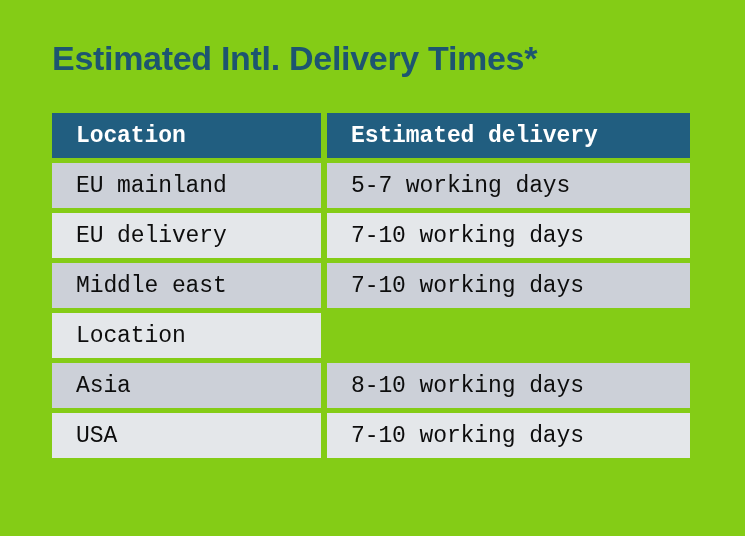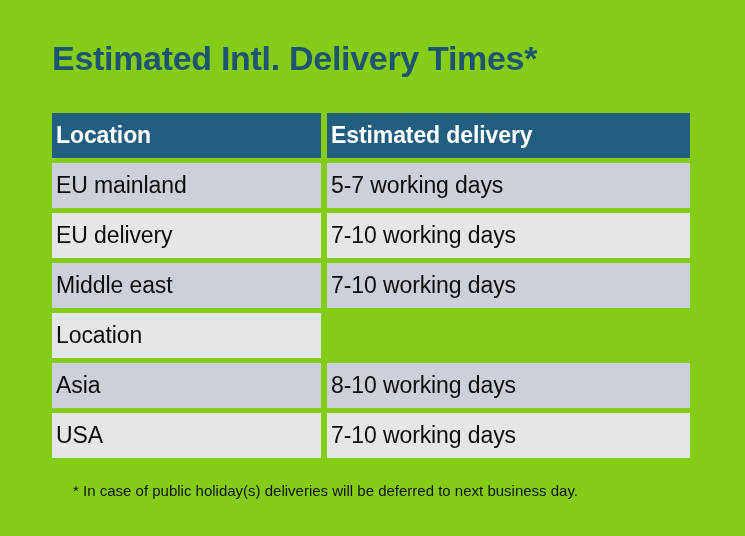--- a/index.html
+++ b/index.html
@@ -52,23 +52,24 @@
   }
   .table-row:last-child {
     margin-bottom: 0;
   }
 
   .cell {
     box-sizing: border-box;
     display: flex;
     align-items: center;
     height: 45px;
-    padding-left: 4px;
+    padding-left: 24px;
     overflow: hidden;
     white-space: nowrap;
+    font-family: Liberation Mono, monospace;
   }
 
   .cell-location {
     width: 269px;
     margin-right: 6px;
     flex: 0 0 269px;
   }
   .cell-delivery {
     width: 363px;
     flex: 0 0 363px;
@@ -150,15 +151,14 @@
       <div class="cell cell-delivery">8-10 working days</div>
     </div>
 
     <div class="table-row data-row row-even">
       <div class="cell cell-location">USA</div>
       <div class="cell cell-delivery">7-10 working days</div>
     </div>
 
   </div>
 
-  <div id="footnote">* In case of public holiday(s) deliveries will be deferred to next business day.</div>
 
 </div>
 
 </body></html>

